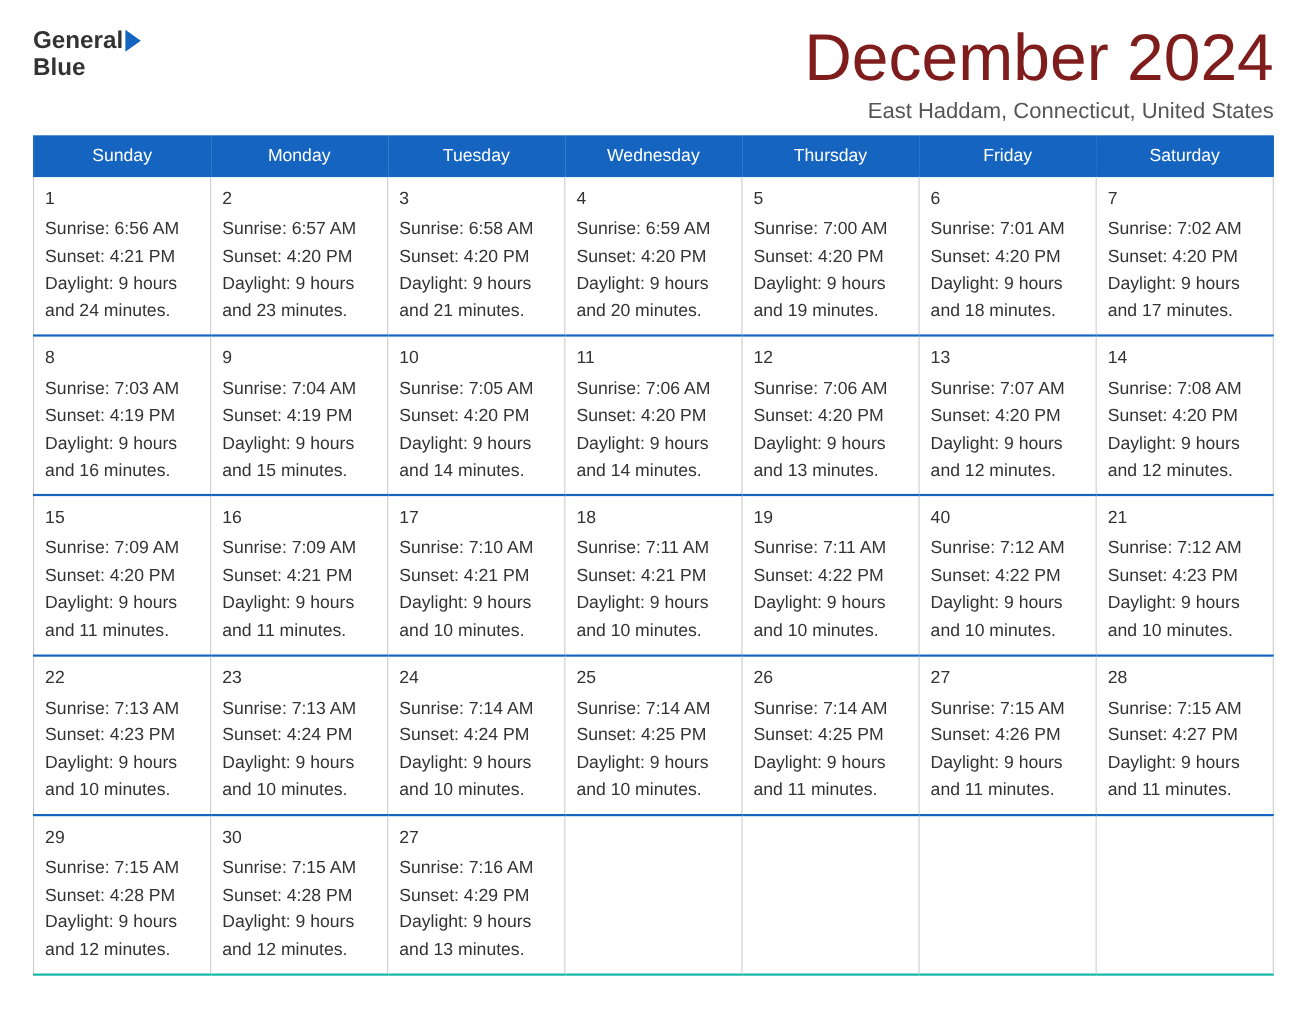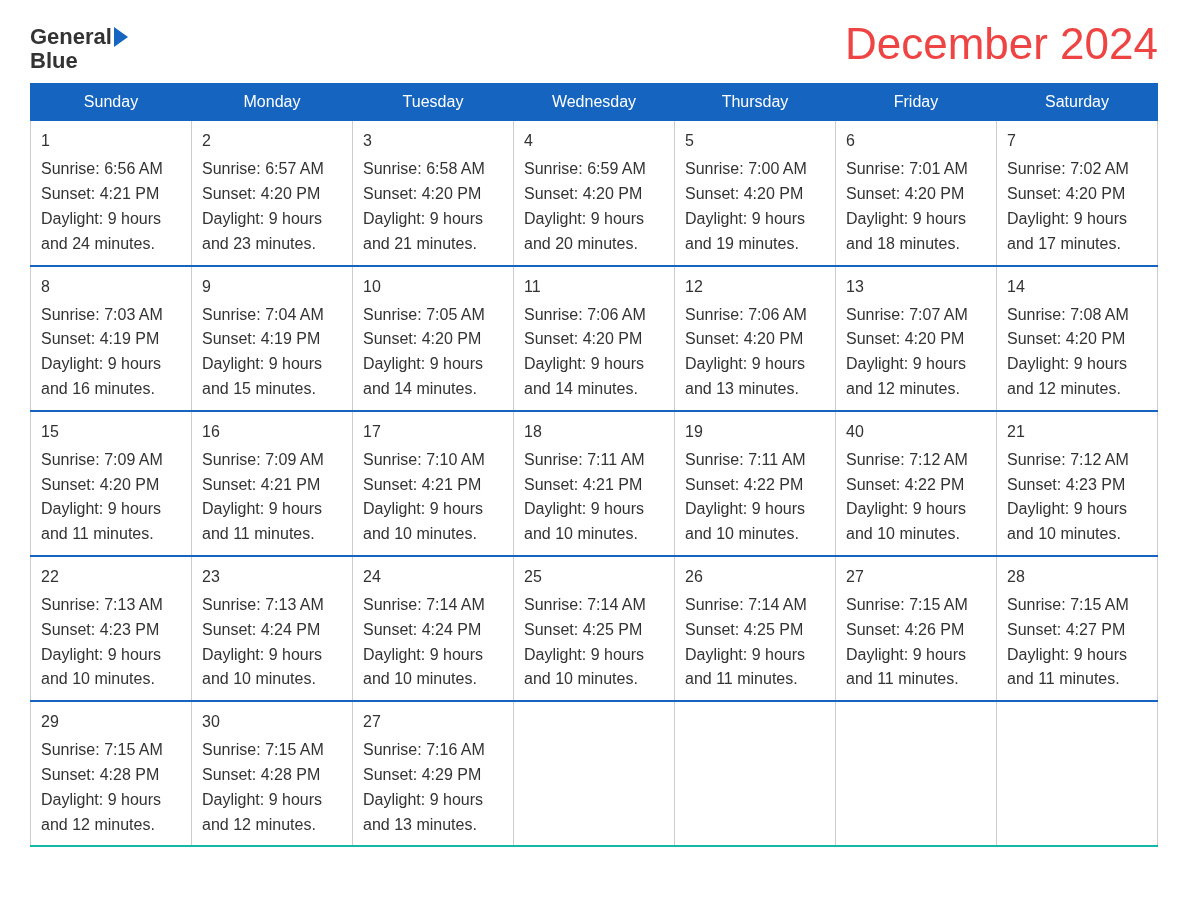--- a/index.html
+++ b/index.html
@@ -36,23 +36,23 @@
       border-top: 10px solid transparent;
       border-bottom: 10px solid transparent;
       border-left: 14px solid #1565c0;
       margin-left: 2px;
       vertical-align: middle;
     }
     .title-area {
       text-align: right;
     }
     .month-title {
-      font-size: 44px;
+      font-size: 60px;
       font-weight: 300;
-      color: #ef4444;
+      color: #7f1d1d;
       line-height: 1.1;
     }
     .location {
       font-size: 20px;
       color: #555;
       margin-top: 4px;
     }
     .calendar {
       width: 100%;
       border-collapse: collapse;
@@ -108,20 +108,21 @@
 <div class="header">
   <div class="logo">
     <div style="display:flex; align-items:center;">
       <span class="logo-text">General</span>
       <span class="logo-arrow"></span>
     </div>
     <span class="logo-text blue">Blue</span>
   </div>
   <div class="title-area">
     <div class="month-title">December 2024</div>
+    <div class="location">East Haddam, Connecticut, United States</div>
   </div>
 </div>
 
 <table class="calendar">
   <thead>
     <tr>
     <th>Sunday</th>
         <th>Monday</th>
         <th>Tuesday</th>
         <th>Wednesday</th>

